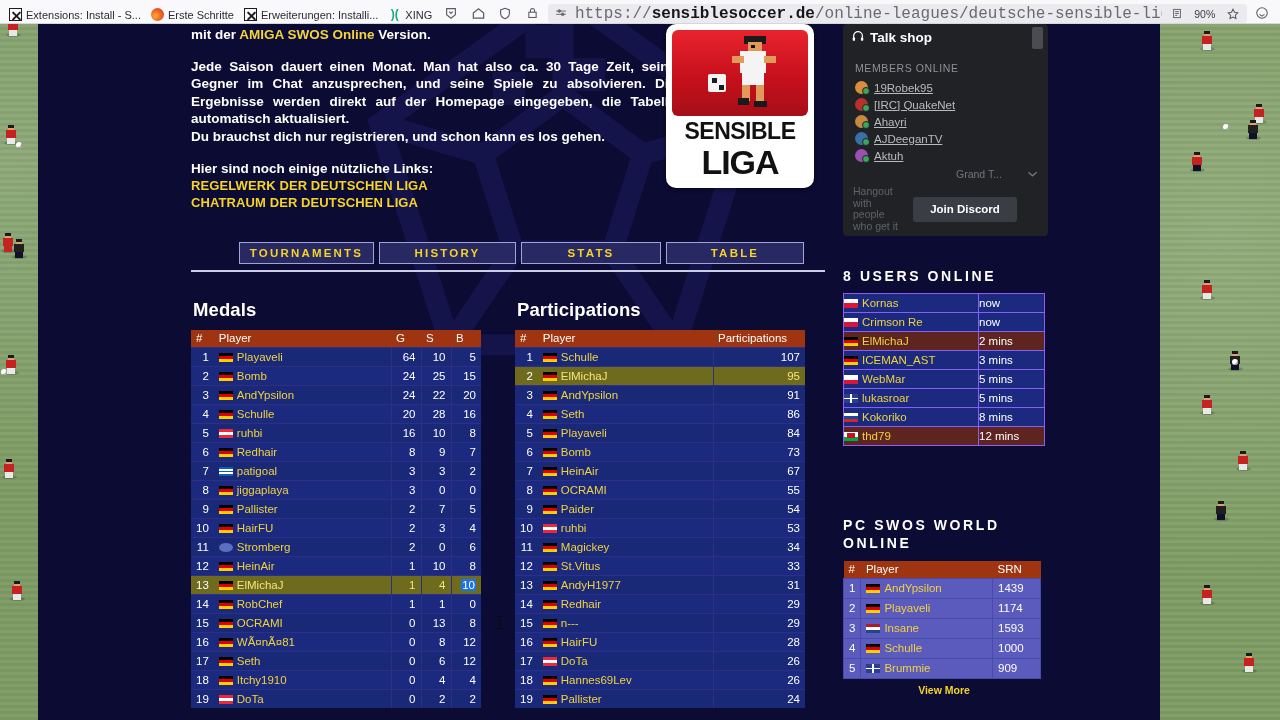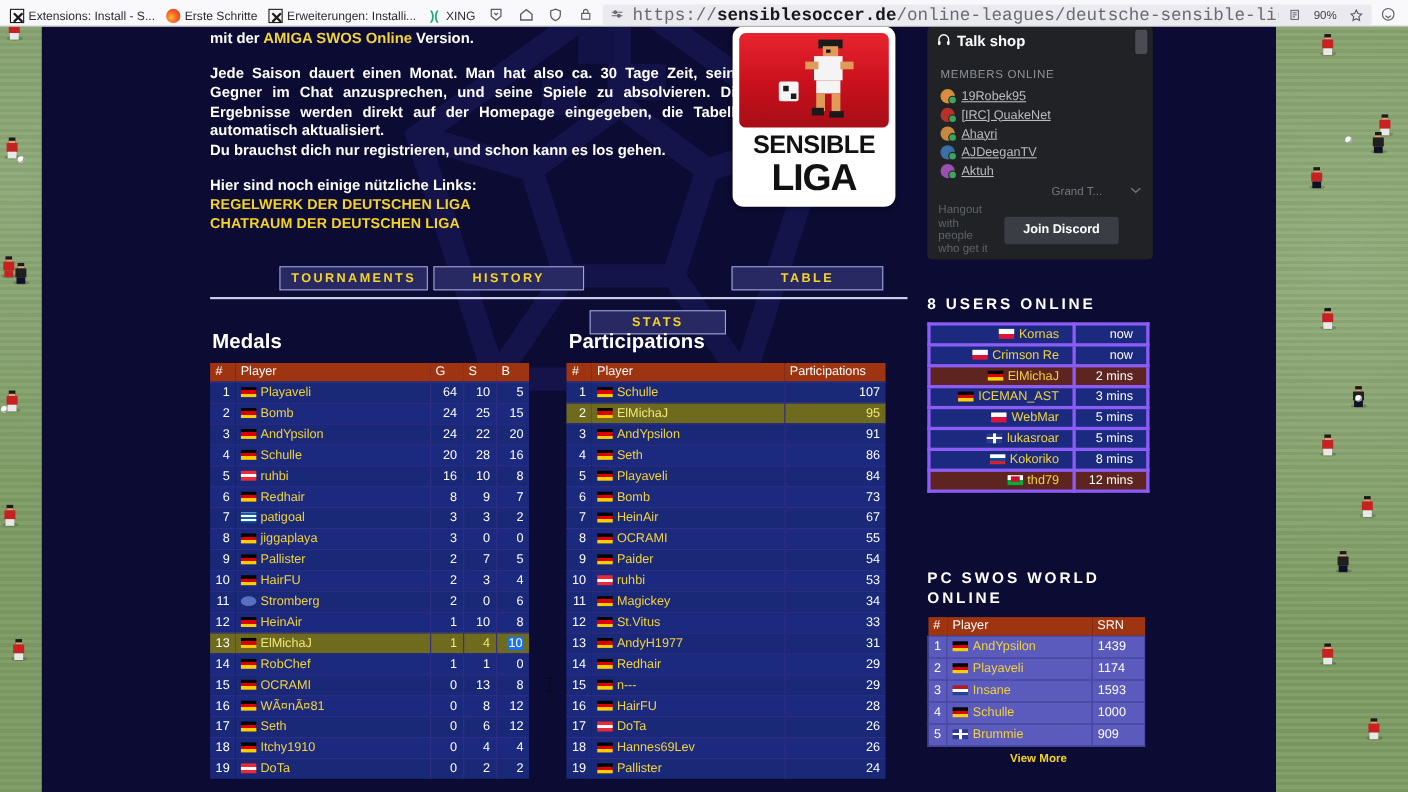--- a/index.html
+++ b/index.html
@@ -153,39 +153,39 @@
     text-align:center; color:#111; font-weight:bold;
     font-family:"Liberation Sans", sans-serif;
   }
   #logo-l1 { font-size: 23px; letter-spacing:-0.5px; line-height: 26px; margin-top:2px; }
   #logo-l2 { font-size: 34px; letter-spacing:-1px; line-height: 36px; }
   
   .px { position:absolute; }
 
   
   #tabs {
-    position: absolute; left: 168px; top: 218px;
+    position: absolute; left: 153px; top: 218px;
     width: 630px; height: 22px;
     display: flex; gap: 5px; padding-left: 48px;
   }
   .tab {
     height: 22px;
     background: #282863;
     border: 1px solid #9fa4d8;
     color: #f5d327;
     font-size: 11.5px;
     font-weight: bold;
     letter-spacing: 2.2px;
     display: flex; align-items: center; justify-content: center;
     cursor: pointer;
     font-family: "Liberation Sans", sans-serif;
   }
   .tab:nth-child(1) { width: 135px; }
   .tab:nth-child(2) { width: 137px; }
-  .tab:nth-child(3) { width: 124px; margin-top: 40px; }
+  .tab:nth-child(3) { width: 140px; }
   .tab:nth-child(4) { width: 138px; }
   #tabs-rule {
     position: absolute; left: 153px; top: 246px;
     width: 634px; height: 2px; background: #c9cde8;
   }
 
   
   .tbl-wrap { position: absolute; }
   .tbl-title {
     color: #ffffff; font-size: 18.5px; font-weight: bold;
@@ -312,22 +312,22 @@
 
   .side-head {
     color: #ffffff; font-weight: bold; font-size: 14px;
     letter-spacing: 2.6px; line-height: 18px;
   }
 
   
   #users-online { position:absolute; left:0; top:243px; width: 202px; }
   table.uo { border-collapse: collapse; width: 202px; font-size: 11.5px; }
   table.uo td {
-    height: 19px; padding: 0 12px; border: 3px solid #8b5cf6;
-    background: #1b2a7e; color: #f0d23f; white-space: nowrap; text-align: right;
+    height: 19px; padding: 0 0; border: 1px solid #8b5cf6;
+    background: #1b2a7e; color: #f0d23f; white-space: nowrap;
   }
   table.uo td.t { color:#ffffff; width: 66px; }
   table.uo tr.warm td { background: #5e2420; color:#f0d23f; }
   table.uo tr.warm td.t { color:#ffffff; }
 
   
   #pcswos { position:absolute; left:0; top:492px; width:202px; }
   table.pw { border-collapse: collapse; width: 198px; font-size: 11.5px; }
   table.pw thead th {
     background:#9e3410; color:#fff; font-weight:normal; font-size:11.5px;

